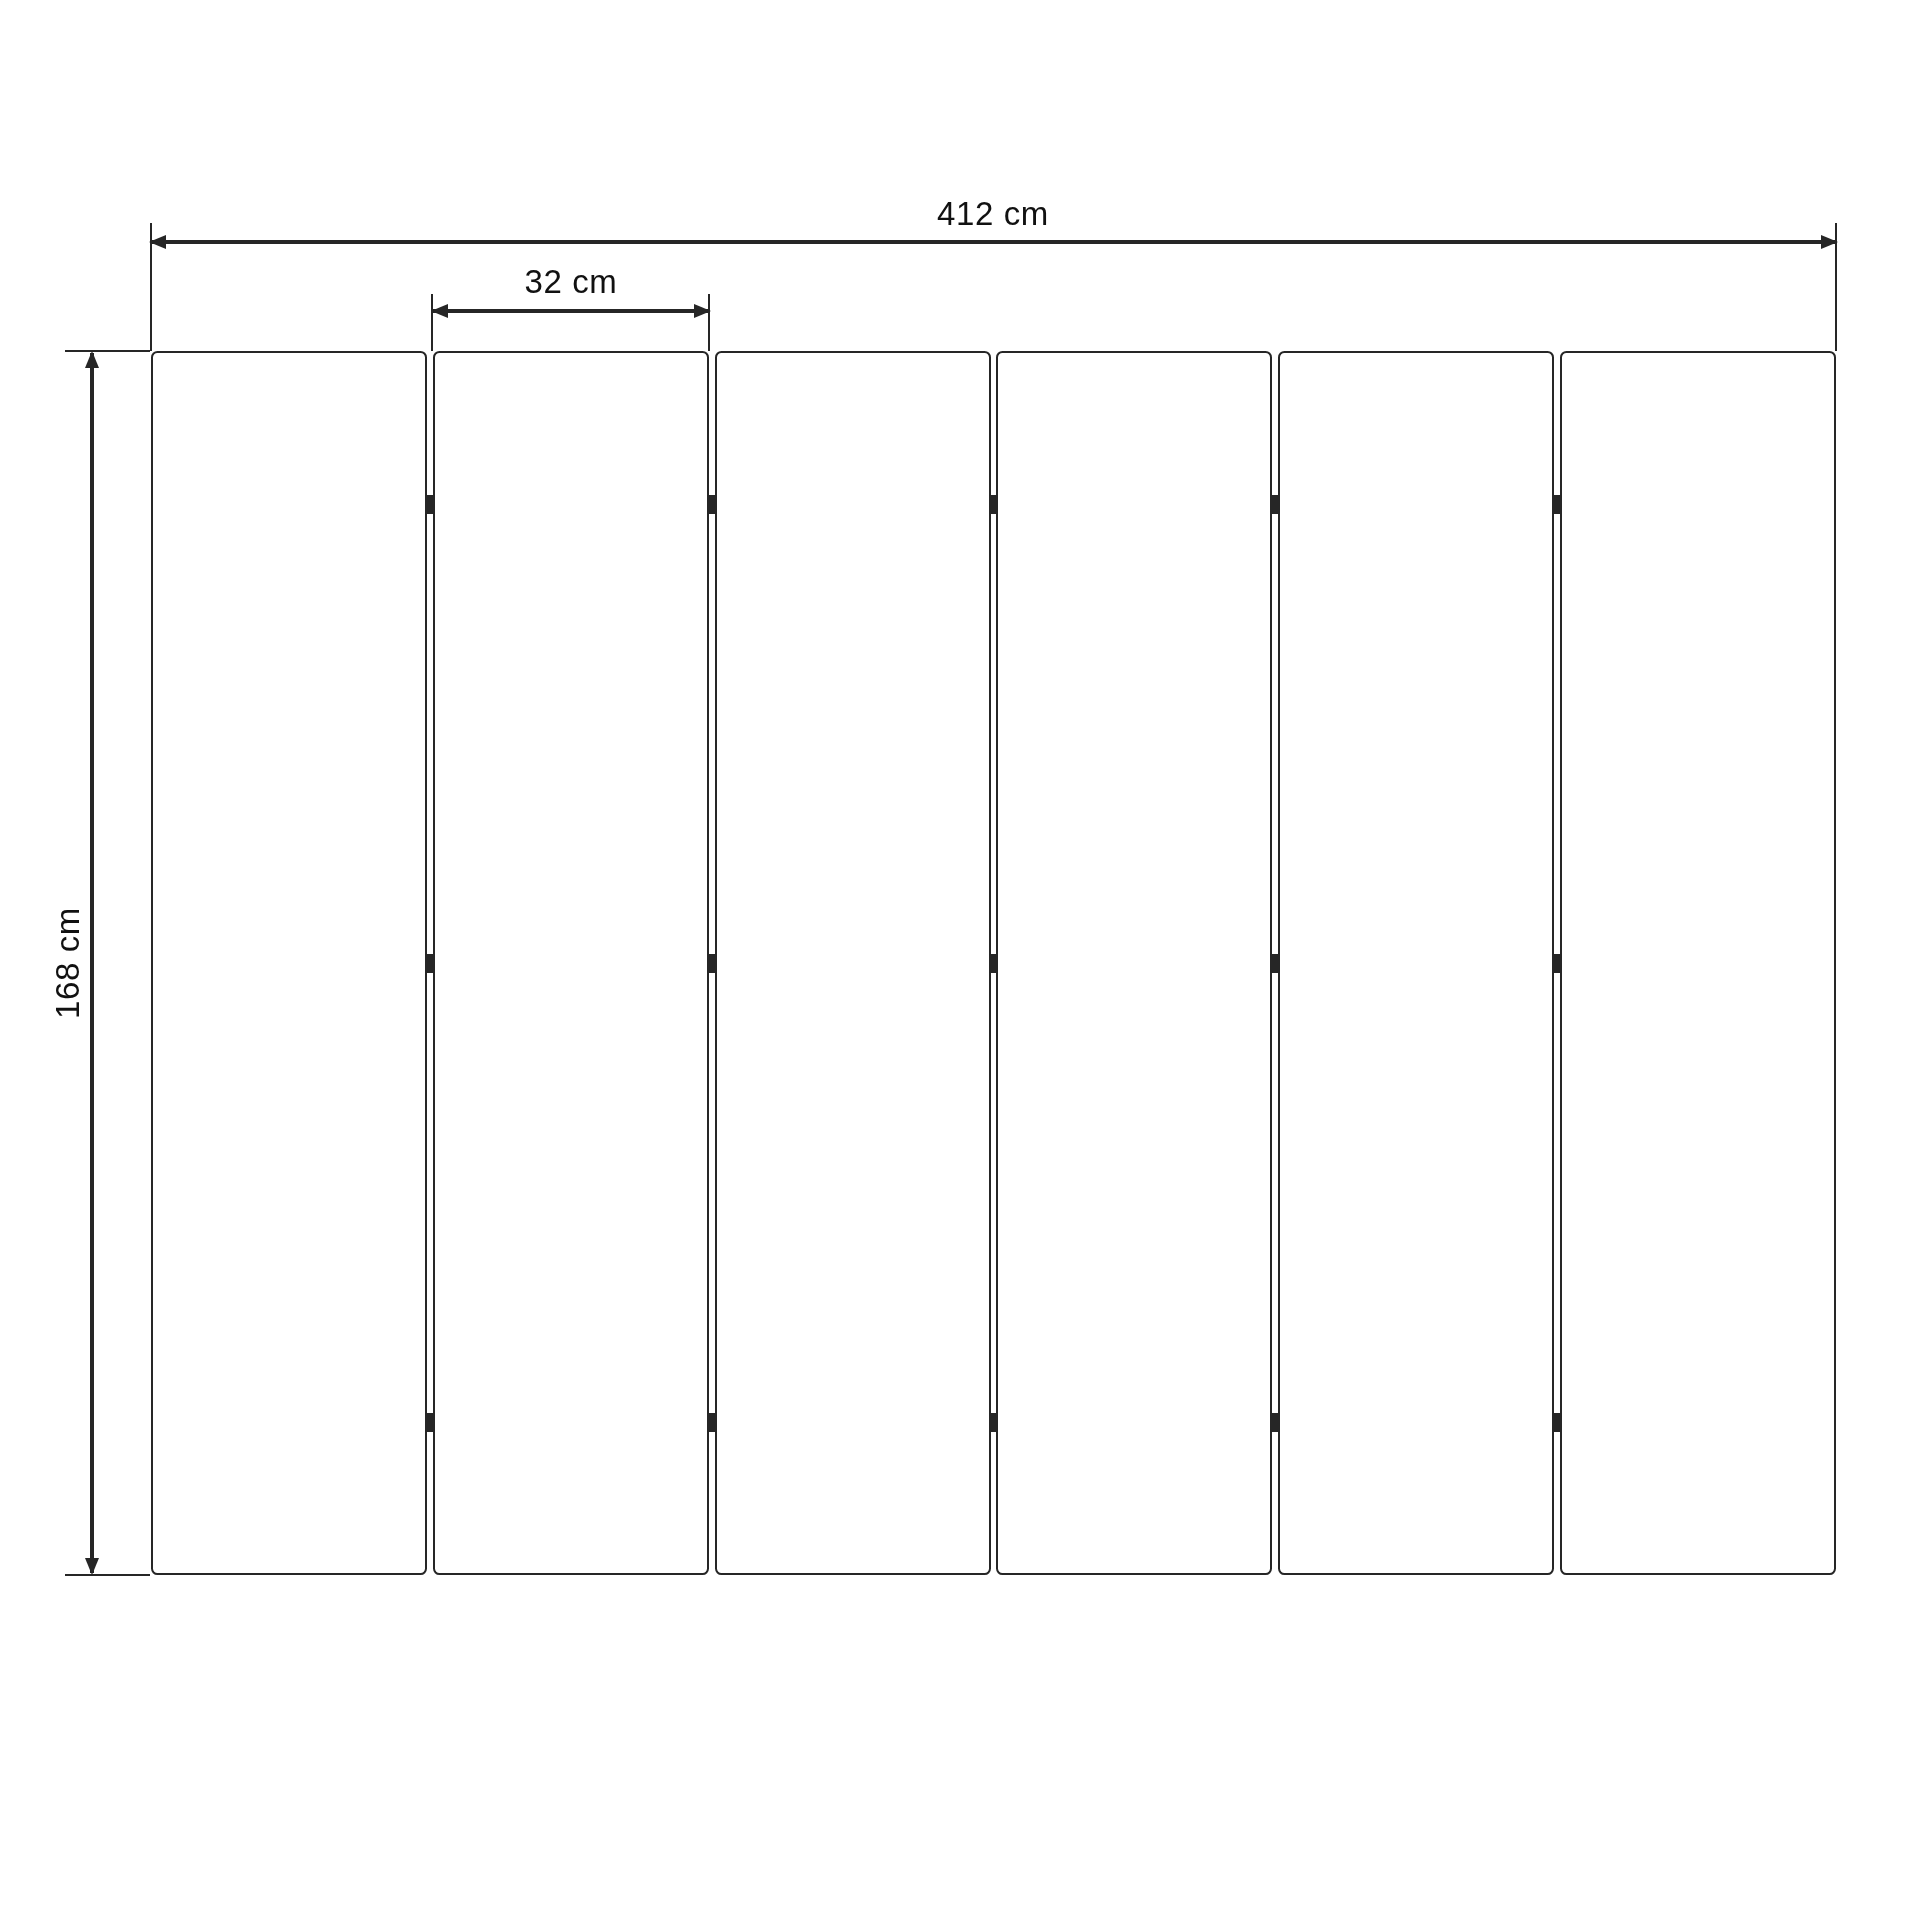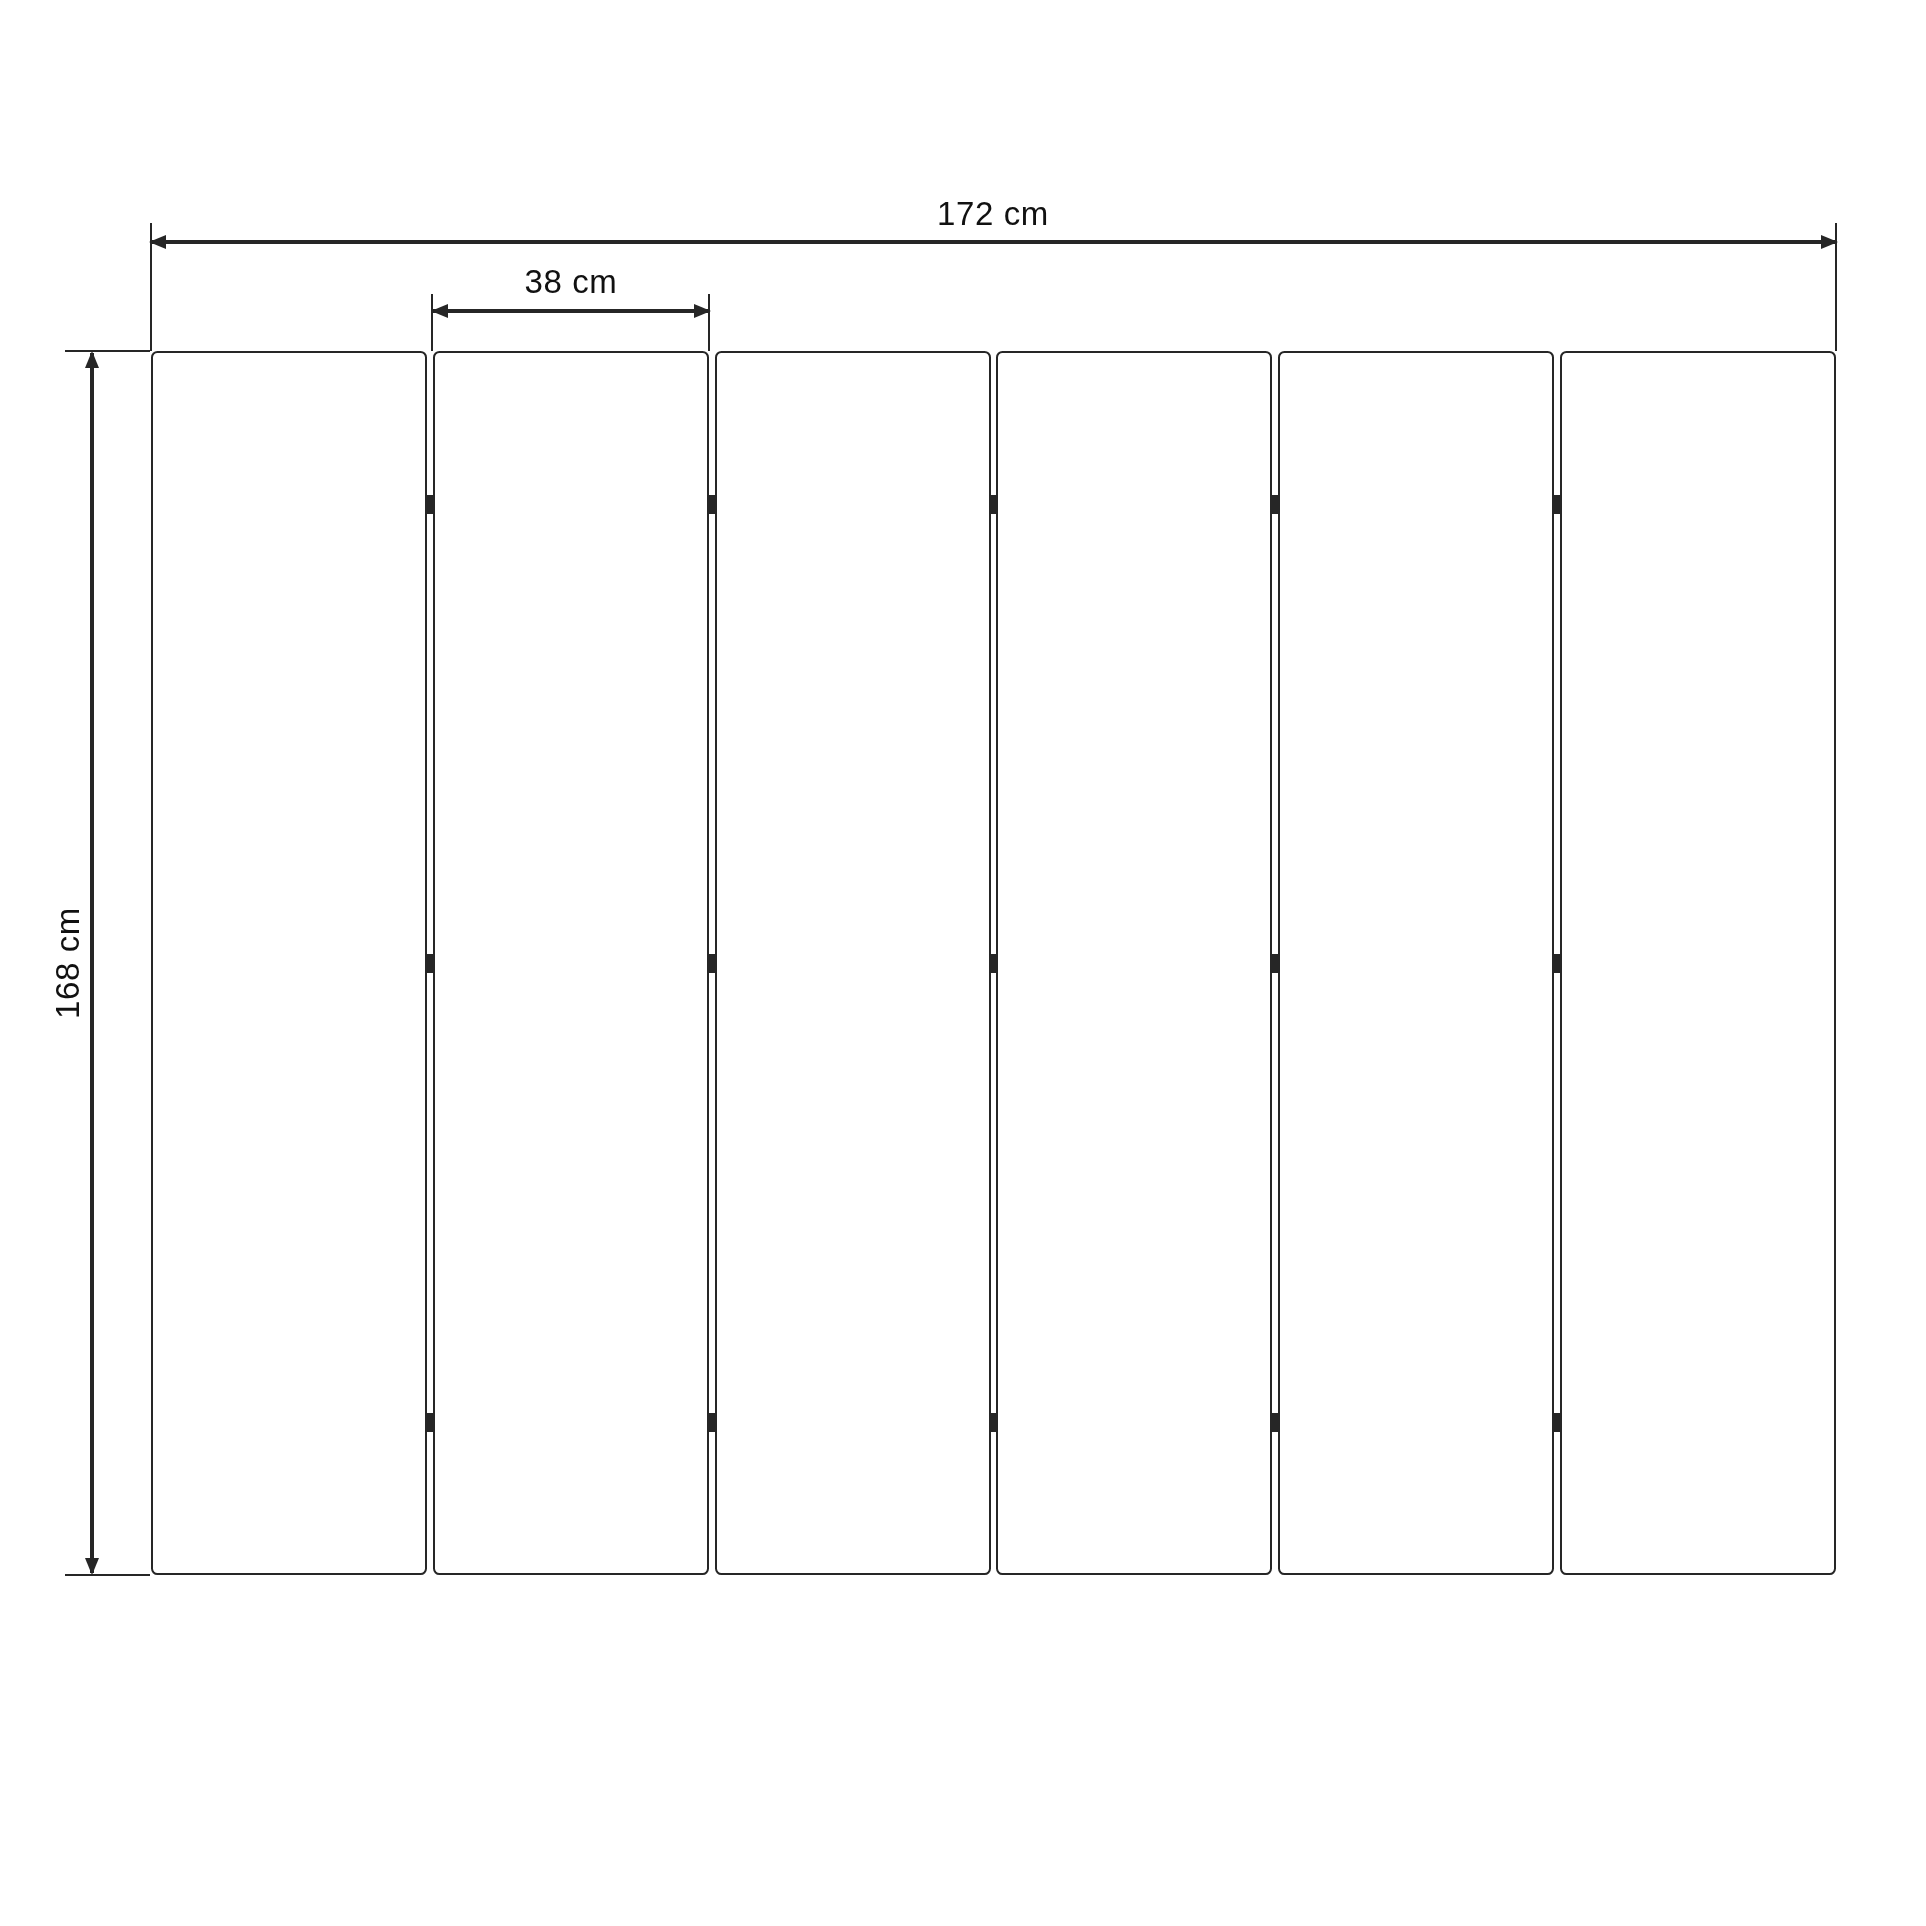--- a/index.html
+++ b/index.html
@@ -63,31 +63,31 @@
   .dim-label-vertical{
     transform:translate(-50%,-50%) rotate(-90deg);
   }
 </style>
 </head>
 <body>
 
 <div class="diagram">
 
   <div>
-    <div class="dim-label" style="left:993px;top:213px;">172 cm</div>
+    <div class="dim-label" style="left:993px;top:213px;">412 cm</div>
     <div class="dim-line-h" style="left:151px;top:240px;width:1685px;">
       <span class="arrow arrow-left"></span>
       <span class="arrow arrow-right"></span>
     </div>
     <div class="ext-line-v" style="left:150px;top:223px;height:128px;"></div>
     <div class="ext-line-v" style="left:1835px;top:223px;height:128px;"></div>
   </div>
 
   <div>
-    <div class="dim-label" style="left:571px;top:281px;">38 cm</div>
+    <div class="dim-label" style="left:571px;top:281px;">32 cm</div>
     <div class="dim-line-h" style="left:433px;top:309px;width:276px;">
       <span class="arrow arrow-left"></span>
       <span class="arrow arrow-right"></span>
     </div>
     <div class="ext-line-v" style="left:431px;top:294px;height:57px;"></div>
     <div class="ext-line-v" style="left:708px;top:294px;height:57px;"></div>
   </div>
 
   <div>
     <div class="dim-label dim-label-vertical" style="left:67px;top:963px;">168 cm</div>

